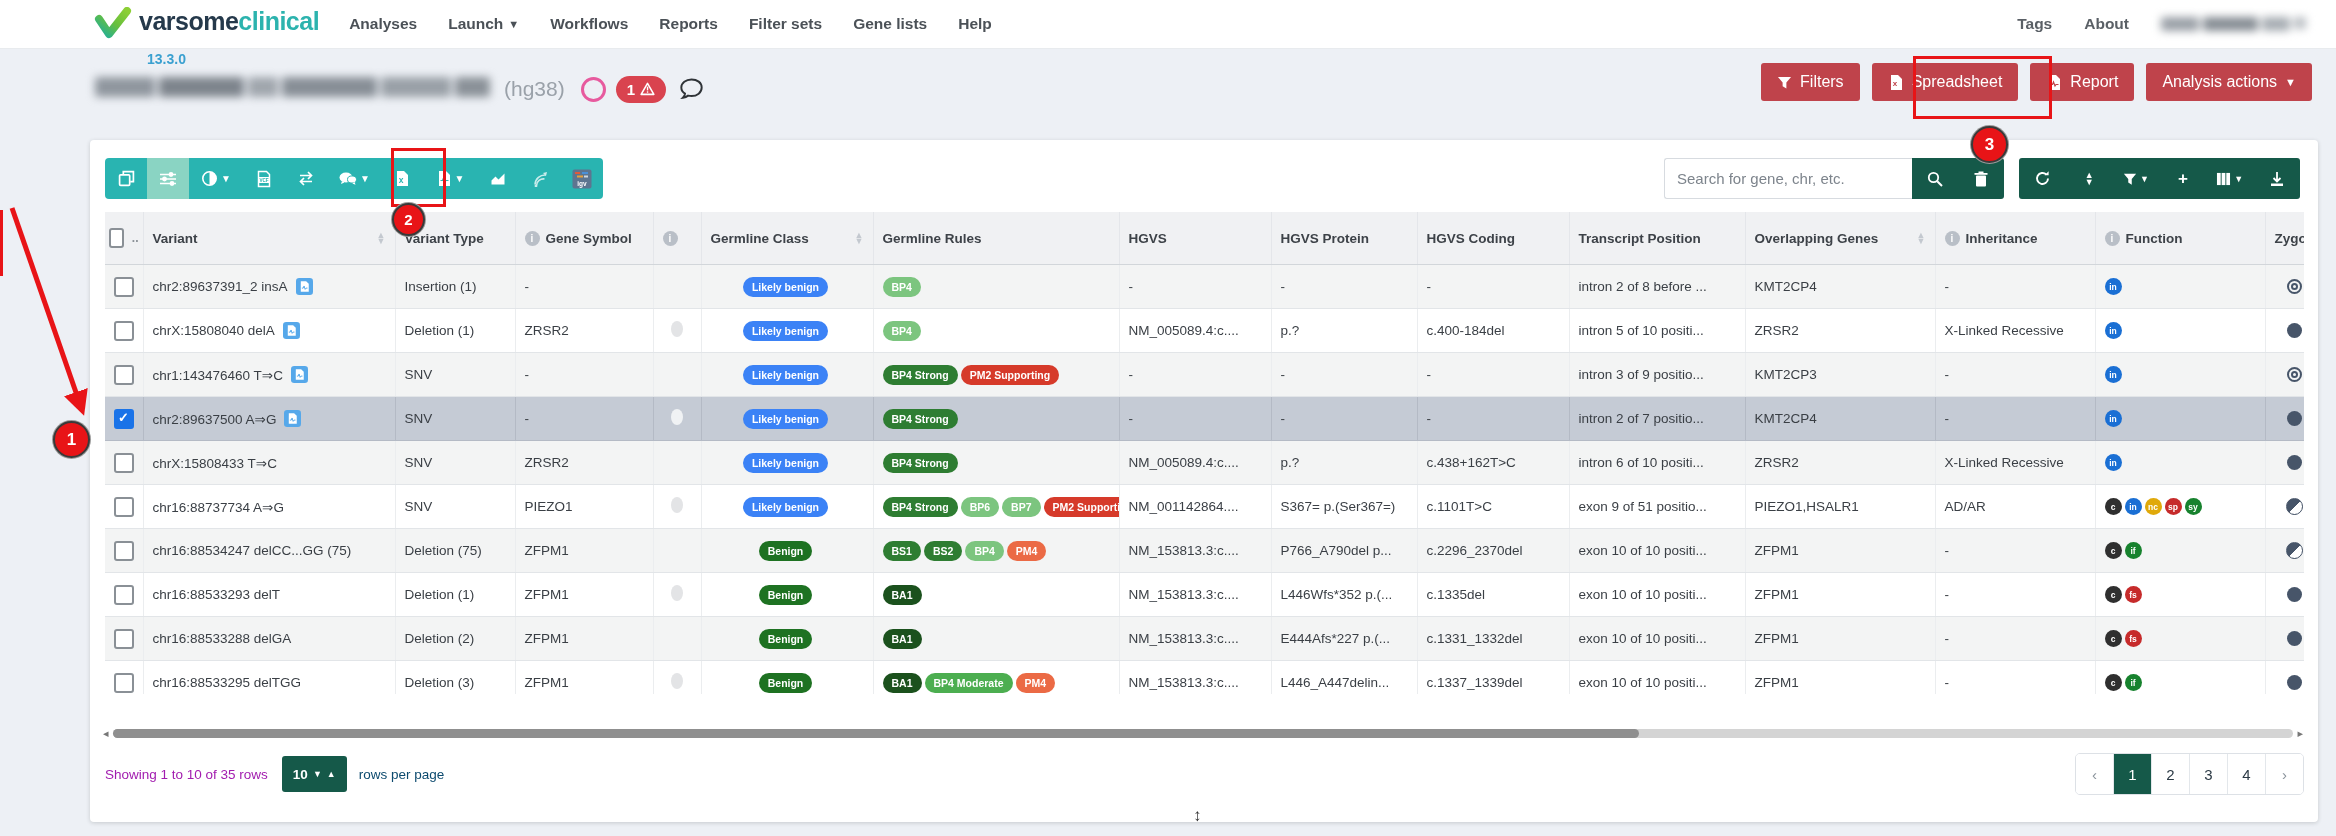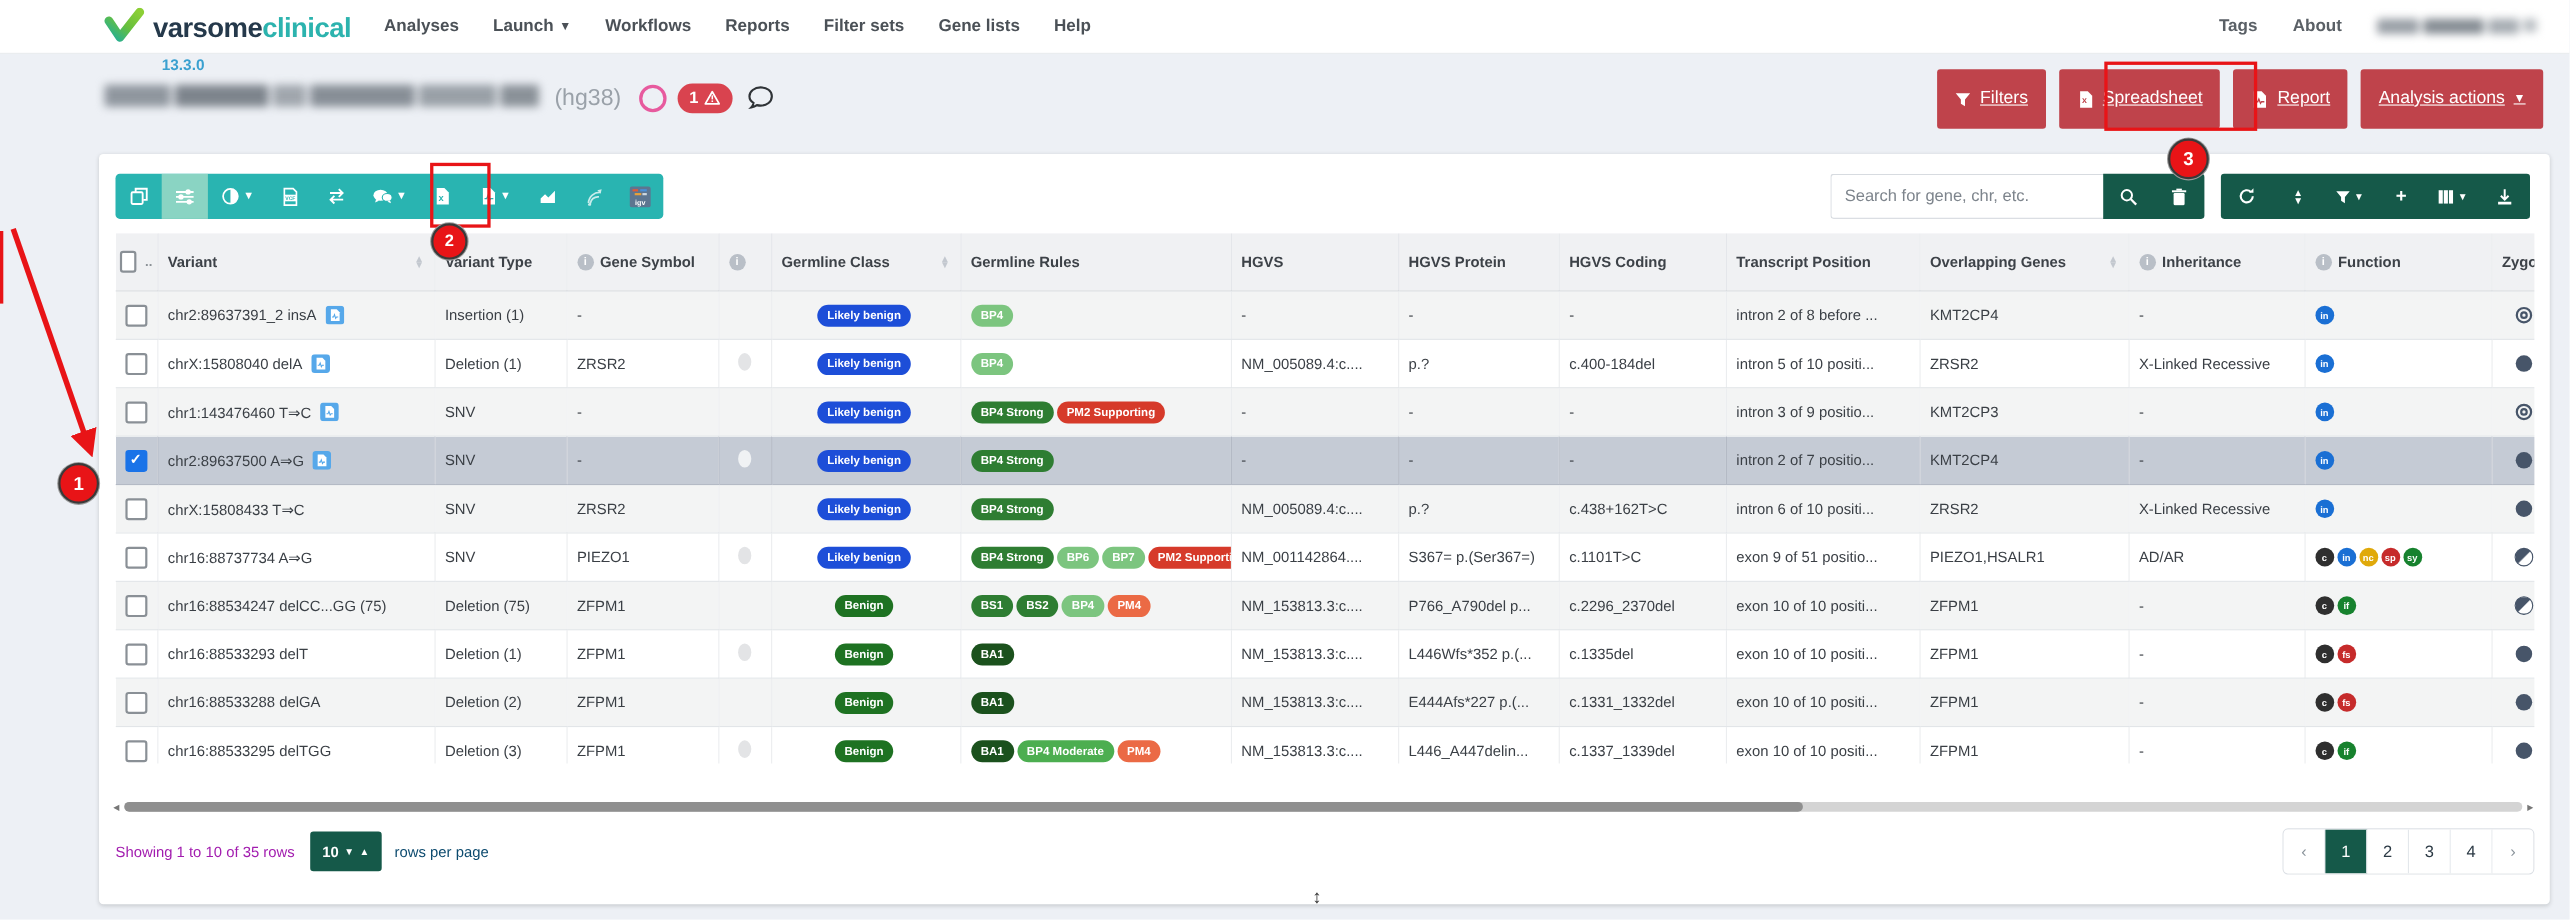--- a/index.html
+++ b/index.html
@@ -1,43 +1,43 @@
 <!DOCTYPE html>
 <html><head>
 <meta charset="utf-8">
 <style>
   html,body{margin:0;padding:0;}
   body{width:2336px;height:836px;position:relative;overflow:hidden;background:#edf0f5;
        font-family:"Liberation Sans",sans-serif;}
   
   .topbar{position:absolute;left:0;top:0;width:2336px;height:48px;background:#fff;
           border-bottom:1px solid #e8ebee;display:flex;align-items:center;z-index:2;}
-  .brand{display:flex;align-items:flex-end;margin-left:93px;gap:6px;}
+  .brand{display:flex;align-items:flex-start;margin-left:93px;gap:6px;}
   .wordmark{font-size:25px;font-weight:bold;letter-spacing:-.5px;}
   .wm-a{color:#25394b;}
   .wm-b{color:#2cb3ae;}
   .nav-menu{display:flex;gap:31px;margin-left:30px;font-size:15.5px;font-weight:bold;color:#4b5157;}
   .nav-item{cursor:pointer;display:flex;align-items:center;gap:5px;}
   .nav-right{margin-left:auto;margin-right:30px;display:flex;align-items:center;gap:32px;
              font-size:15.5px;font-weight:bold;color:#5a6066;}
   .caret{font-size:11px;color:inherit;}
   .version{position:absolute;left:147px;top:51px;font-size:14px;font-weight:bold;color:#3aa0d0;z-index:2;}
   .blurwrap{display:flex;gap:4px;filter:blur(4px);}
   .blurwrap span{display:inline-block;border-radius:2px;}
   
   .titlebar{position:absolute;left:95px;top:72px;height:34px;display:flex;align-items:center;z-index:2;}
   .genome{font-size:21px;color:#9aa1a9;margin-left:14px;}
   .pink-ring{width:19px;height:19px;border:3px solid #e75a9e;border-radius:50%;margin-left:16px;}
   .warn-pill{margin-left:10px;height:27px;background:#d9434f;border-radius:14px;color:#fff;
              font-weight:bold;font-size:15px;display:flex;align-items:center;gap:5px;padding:0 11px;}
   .bubble{margin-left:12px;}
   
   .actionbar{position:absolute;top:63px;right:24px;display:flex;gap:12px;z-index:2;}
-  .rbtn{height:54px;background:#bf434b;border:none;border-radius:3px;color:#fff;font-size:16px;
-        font-family:inherit;display:flex;align-items:center;gap:8px;padding:0 16px;cursor:pointer;text-decoration:underline;}
+  .rbtn{height:38px;background:#bf434b;border:none;border-radius:3px;color:#fff;font-size:16px;
+        font-family:inherit;display:flex;align-items:center;gap:8px;padding:0 16px;cursor:pointer;}
   
   .card{position:absolute;left:90px;top:140px;width:2228px;height:682px;background:#fff;
         border-radius:4px;box-shadow:0 1px 4px rgba(27,31,35,.18);}
   
   .tgroup{position:absolute;left:15px;top:18px;height:41px;display:flex;background:#29b4b1;
           border-radius:4px;overflow:hidden;}
   .tbtn{min-width:38px;display:flex;align-items:center;justify-content:center;color:#fff;
         cursor:pointer;gap:3px;padding:0 2px;}
   .tbtn.w{min-width:50px;}
   .tbtn.active{background:#8ad4c3;}
@@ -70,21 +70,21 @@
   .cb{width:16px;height:16px;border:2px solid #8a9096;border-radius:3px;background:#fff;
       display:inline-block;vertical-align:middle;cursor:pointer;}
   .cb.checked{background:#1a73e8;border-color:#1a73e8;position:relative;}
   .cb.checked::after{content:"✓";position:absolute;left:2px;top:-1px;color:#fff;font-size:13px;font-weight:bold;}
   .dots{color:#8a9096;font-weight:bold;font-size:12px;margin-left:2px;}
   .info{width:15px;height:15px;border-radius:50%;background:#b9bfc7;color:#fff;font-size:10px;
         font-weight:bold;display:inline-flex;align-items:center;justify-content:center;flex:none;}
   .vcell{display:flex;align-items:center;gap:8px;}
   .pill{display:inline-block;padding:4px 9px;border-radius:12px;color:#fff;font-size:10.5px;
         font-weight:bold;margin-right:3px;vertical-align:middle;}
-  .pill-lb{background:#1d4ed8;}
+  .pill-lb{background:#3b82f6;}
   .pill-b{background:#1e7222;}
   .bg-lightgreen{background:#7cc57f;}
   .bg-green{background:#2e7d32;}
   .bg-darkgreen{background:#1b511d;}
   .bg-midgreen{background:#4cae50;}
   .bg-red{background:#d63a2a;}
   .bg-orange{background:#eb6a45;}
   .dot{display:inline-block;width:12px;height:16px;border-radius:50%;background:#e3e4e6;}
   tr.selected .dot{background:#f0f2f4;}
   .fn{display:inline-flex;width:17px;height:17px;border-radius:50%;color:#fff;font-size:8.5px;

